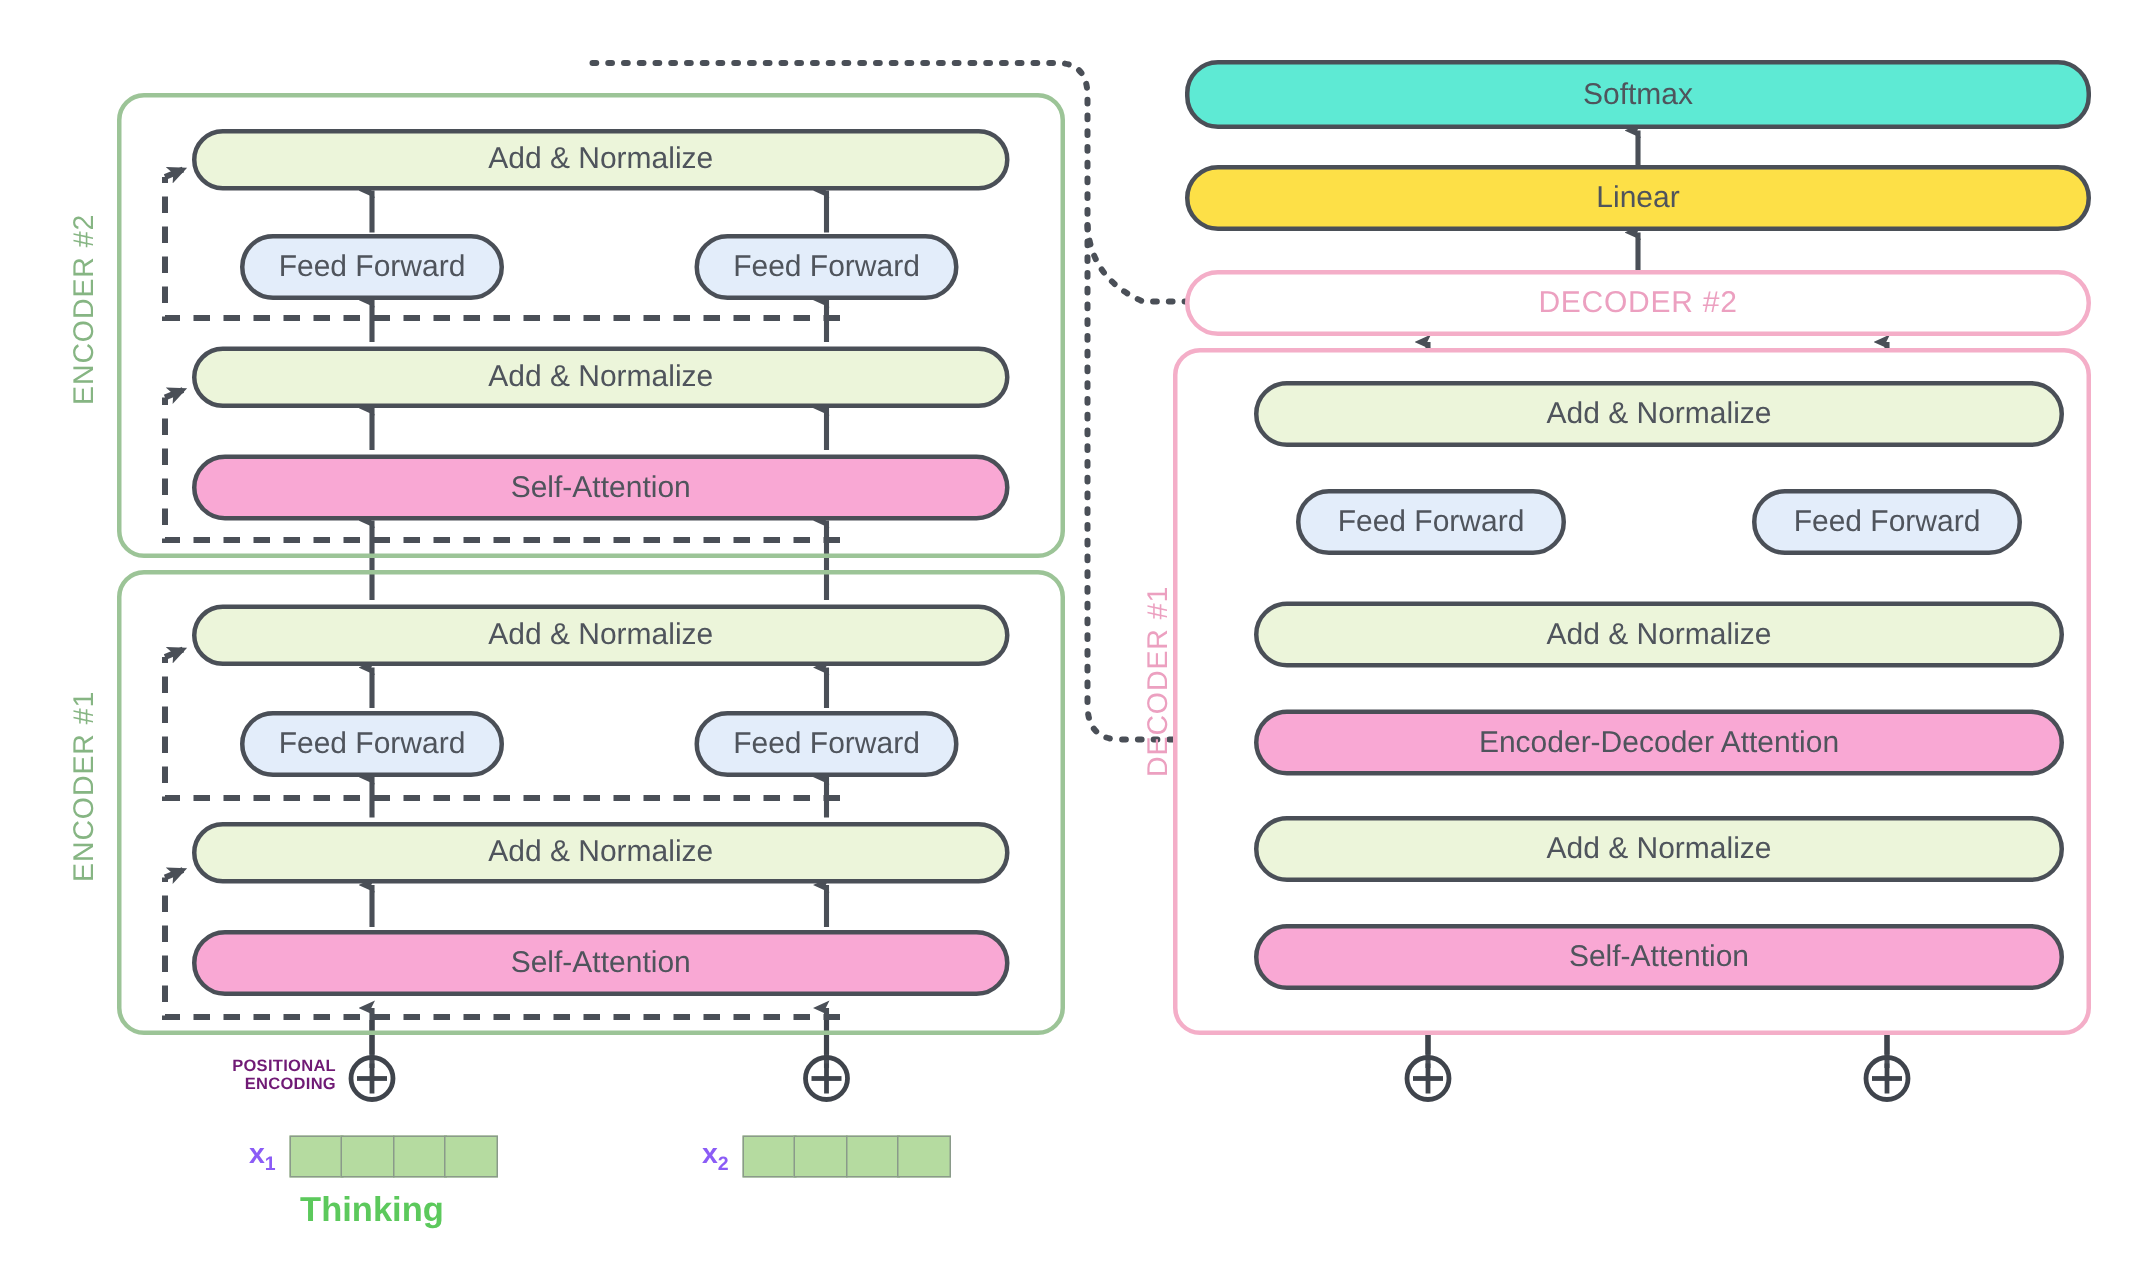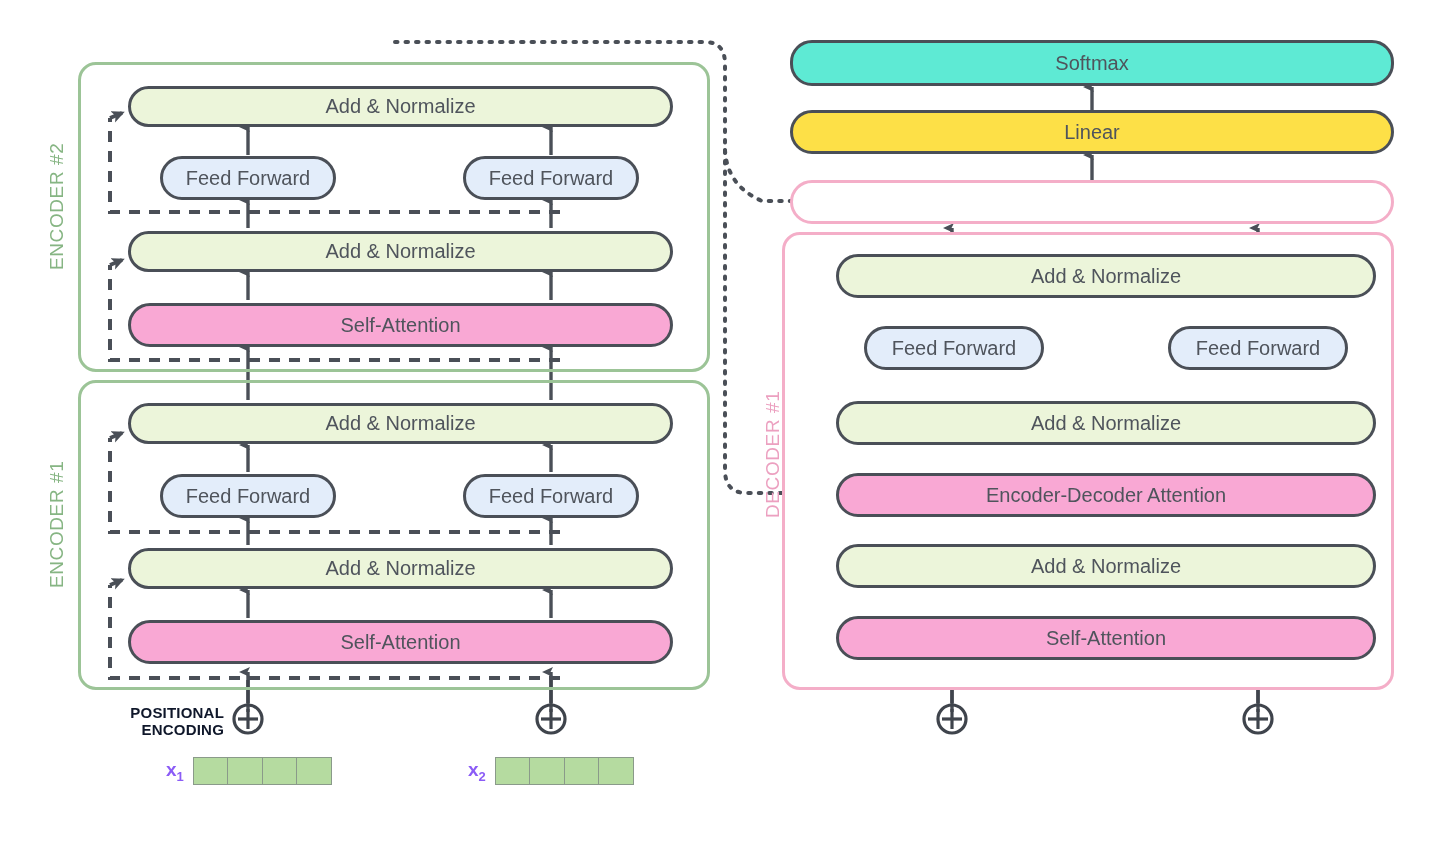--- a/index.html
+++ b/index.html
@@ -86,23 +86,23 @@
     font-size: 20px;
     color: #eca0c0;
     letter-spacing: 0.5px;
     z-index: 4;
     pointer-events: none;
   }
 
   
   .pos-enc-label {
     position: absolute;
-    font-size: 15px;
+    font-size: 11px;
     font-weight: bold;
-    color: #0f172a;
+    color: #701a75;
     line-height: 1.12;
     text-align: right;
     letter-spacing: 0.2px;
     z-index: 4;
   }
 
   
   .embed-row {
     position: absolute;
     display: flex;
@@ -290,20 +290,21 @@
 
   <div class="block b-addnorm" style="left:128px; top:548px; width:545px; height:41px;">Add &amp; Normalize</div>
 
   <div class="block b-attn" style="left:128px; top:620px; width:545px; height:44px;">Self-Attention</div>
 
   <div class="block b-softmax" style="left:790px; top:40px; width:604px; height:46px;">Softmax</div>
 
   <div class="block b-linear" style="left:790px; top:110px; width:604px; height:44px;">Linear</div>
 
   <div class="group-box decoder2-box" style="left:790px; top:180px; width:604px; height:44px;"></div>
+  <div class="decoder2-label" style="left:790px; top:180px; width:604px; height:44px;">DECODER #2</div>
 
   <div class="group-box decoder-box" style="left:782px; top:232px; width:612px; height:458px;"></div>
   <div class="stack-label dec" style="left:762px; top:518px; transform: rotate(-90deg);">DECODER #1</div>
 
   <div class="block b-addnorm" style="left:836px; top:254px; width:540px; height:44px;">Add &amp; Normalize</div>
 
   <div class="block b-ff" style="left:864px; top:326px; width:180px; height:44px;">Feed Forward</div>
   <div class="block b-ff" style="left:1168px; top:326px; width:180px; height:44px;">Feed Forward</div>
 
   <div class="block b-addnorm" style="left:836px; top:401px; width:540px; height:44px;">Add &amp; Normalize</div>
@@ -321,20 +322,21 @@
 
   <div class="embed-row" style="left:166px; top:757px;">
     <span class="embed-x">x<sub>1</sub></span>
     <span class="embed-cells">
       <span class="embed-cell"></span>
       <span class="embed-cell"></span>
       <span class="embed-cell"></span>
       <span class="embed-cell"></span>
     </span>
   </div>
+  <div class="word-label" style="left:148px; top:793px; width:200px;">Thinking</div>
 
   <div class="embed-row" style="left:468px; top:757px;">
     <span class="embed-x">x<sub>2</sub></span>
     <span class="embed-cells">
       <span class="embed-cell"></span>
       <span class="embed-cell"></span>
       <span class="embed-cell"></span>
       <span class="embed-cell"></span>
     </span>
   </div>

